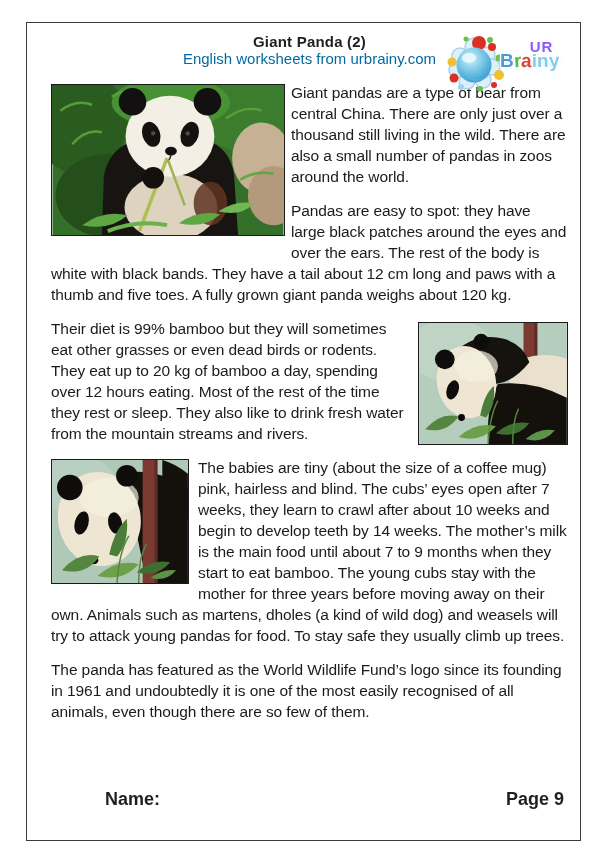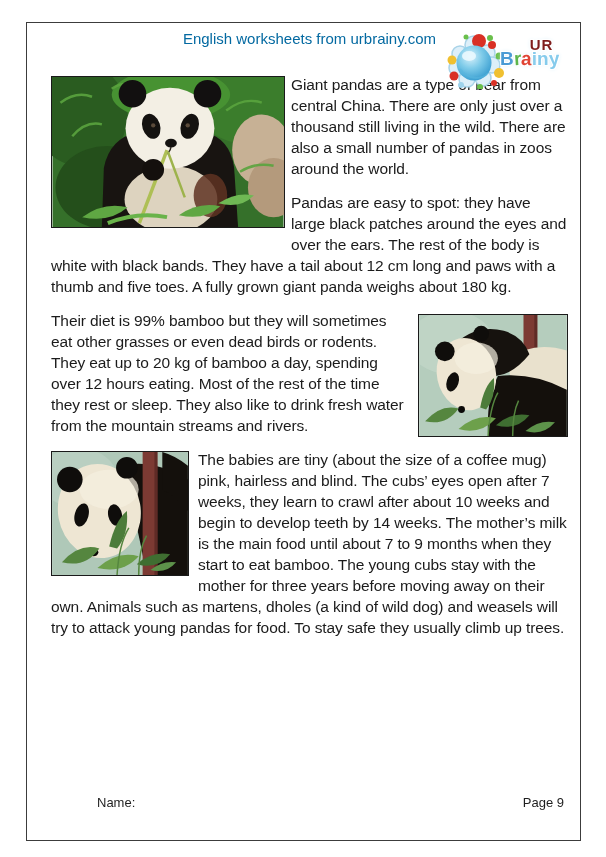--- a/index.html
+++ b/index.html
@@ -34,44 +34,45 @@
   .logo-brainy {
     display:block; margin-top:-3px; font-size:19px; letter-spacing:0;
     text-shadow:-1px -1px 0 #fff,1px -1px 0 #fff,-1px 1px 0 #fff,1px 1px 0 #fff,0 0 4px #cfe9f5;
   }
   .logo-brainy span { display:inline-block; }
   .logo-brainy span:nth-child(2){ transform:rotate(-4deg); }
   .logo-brainy span:nth-child(3){ transform:rotate(3deg); }
   .logo-brainy span:nth-child(6){ transform:rotate(-3deg); }
 
   
-  main { margin-top:28px; }
+  main { margin-top:16px; }
   main p {
     margin:0 0 13px 0; font-size:15.5px; line-height:21px; letter-spacing:-0.1px;
     color:#1b1b1b; text-align:left;
   }
   figure { margin:0; padding:0; background:#eee; border:1px solid #1a1a1a; overflow:hidden; }
   figure svg { display:block; }
   .photo1 { float:left; width:234px; height:152px; margin:2px 6px 8px 0; }
   .photo2 { float:right; width:150px; height:123px; margin:4px 0 4px 9px; }
   .photo3 { float:left; width:138px; height:125px; margin:2px 9px 4px 0; }
 
   
   .ftr {
-    position:absolute; left:70px; right:16px; bottom:30px;
-    display:flex; justify-content:space-between; font-size:13px; color:#1f1f1f;
+    position:absolute; left:78px; right:16px; bottom:30px;
+    display:flex; justify-content:space-between; font-size:18px; color:#1f1f1f;font-weight:bold;
   }
 </style>
 </head>
 <body>
 
 <div class="sheet">
   <div class="inner">
 
     <header class="hdr">
+      <h1 class="hdr-title">Giant Panda (2)</h1>
       <div class="hdr-sub">English worksheets from urbrainy.com</div>
 
       <div class="logo">
         <svg class="logo-globe" viewBox="0 0 58 56" aria-hidden="true">
           <defs>
             <radialGradient id="gs" cx="40%" cy="32%" r="75%">
               <stop offset="0%" stop-color="#d9f1fb"></stop>
               <stop offset="45%" stop-color="#7ecbe9"></stop>
               <stop offset="100%" stop-color="#2f97cd"></stop>
             </radialGradient>
@@ -94,21 +95,21 @@
           <circle cx="6" cy="27" r="4.5" fill="#f0c030"></circle>
           <circle cx="8" cy="43" r="4.5" fill="#d93025"></circle>
           <circle cx="48" cy="50" r="3" fill="#d93025"></circle>
           <circle cx="34" cy="54" r="3" fill="#6abf4b"></circle>
           <circle cx="15" cy="52" r="3" fill="#9fd4ed"></circle>
           <circle cx="28" cy="30" r="17.5" fill="url(#gs)"></circle>
           <ellipse cx="23" cy="23" rx="7" ry="5" fill="#eaf8fe" opacity="0.9"></ellipse>
           <path d="M14,36 q6,8 16,9 q8,0 12,-5" fill="none" stroke="#58b5de" stroke-width="2" opacity="0.6"></path>
         </svg>
         <div class="logo-text">
-          <span class="logo-ur" style="color:#7f1d1d">UR</span>
+          <span class="logo-ur" style="color:#8b5cf6">UR</span>
           <span class="logo-brainy"><span style="color:#4a9bd5">B</span><span style="color:#5cb54a">r</span><span style="color:#e04434">a</span><span style="color:#85cbec">i</span><span style="color:#85cbec">n</span><span style="color:#85cbec">y</span></span>
         </div>
       </div>
     </header>
 
     <main>
 
       <figure class="photo1">
         <svg viewBox="0 0 234 152" width="232" height="150">
           <rect width="234" height="152" fill="#35702a"></rect>
@@ -143,21 +144,21 @@
           <g fill="#5fa743">
             <path d="M30,142 q22,-16 46,-10 q-18,16 -46,10z"></path>
             <path d="M128,140 q20,-14 42,-9 q-16,15 -42,9z"></path>
             <path d="M168,128 q18,-12 36,-8 q-14,14 -36,8z" fill="#6fb854"></path>
           </g>
           <path d="M56,148 q30,-12 60,-6" stroke="#69b34a" stroke-width="4" fill="none"></path>
         </svg>
       </figure>
 
       <p>Giant pandas are a type of bear from central China. There are only just over a thousand still living in the wild. There are also a small number of pandas in zoos around the world.</p>
-      <p>Pandas are easy to spot: they have large black patches around the eyes and over the ears. The rest of the body is white with black bands. They have a tail about 12 cm long and paws with a thumb and five toes. A fully grown giant panda weighs about 180 kg.</p>
+      <p>Pandas are easy to spot: they have large black patches around the eyes and over the ears. The rest of the body is white with black bands. They have a tail about 12 cm long and paws with a thumb and five toes. A fully grown giant panda weighs about 120 kg.</p>
 
       <figure class="photo2">
         <svg viewBox="0 0 150 123" width="148" height="121">
           <rect width="150" height="123" fill="#b5cdbd"></rect>
           <ellipse cx="32" cy="28" rx="44" ry="32" fill="#c3d7c9" opacity="0.7"></ellipse>
           <rect x="106" y="0" width="14" height="123" fill="#7c3a33"></rect>
           <rect x="117" y="0" width="3" height="123" fill="#5f2b26"></rect>
           <path d="M90,45 Q115,26 150,36 L150,82 L95,82 Z" fill="#e9e1cd"></path>
           <path d="M30,36 Q54,8 86,16 Q106,22 112,40 Q96,60 78,62 Q50,56 30,50 Z" fill="#16120e"></path>
           <path d="M80,62 Q116,58 150,76 L150,123 L70,123 Q68,84 80,62 Z" fill="#14100c"></path>
@@ -206,20 +207,21 @@
             <path d="M100,120 q12,-10 26,-8 q-10,12 -26,8z" fill="#5d924a"></path>
           </g>
           <g stroke="#55863f" stroke-width="1.5" fill="none">
             <path d="M66,125 q2,-32 12,-48"></path>
               <path d="M88,125 q0,-26 8,-40"></path>
           </g>
         </svg>
       </figure>
 
       <p>The babies are tiny (about the size of a coffee mug) pink, hairless and blind. The cubs’ eyes open after 7 weeks, they learn to crawl after about 10 weeks and begin to develop teeth by 14 weeks. The mother’s milk is the main food until about 7 to 9 months when they start to eat bamboo. The young cubs stay with the mother for three years before moving away on their own. Animals such as martens, dholes (a kind of wild dog) and weasels will try to attack young pandas for food. To stay safe they usually climb up trees.</p>
+      <p>The panda has featured as the World Wildlife Fund’s logo since its founding in 1961 and undoubtedly it is one of the most easily recognised of all animals, even though there are so few of them.</p>
 
     </main>
 
     <footer class="ftr">
       <span>Name:</span>
       <span>Page 9</span>
     </footer>
 
   </div>
 </div>

